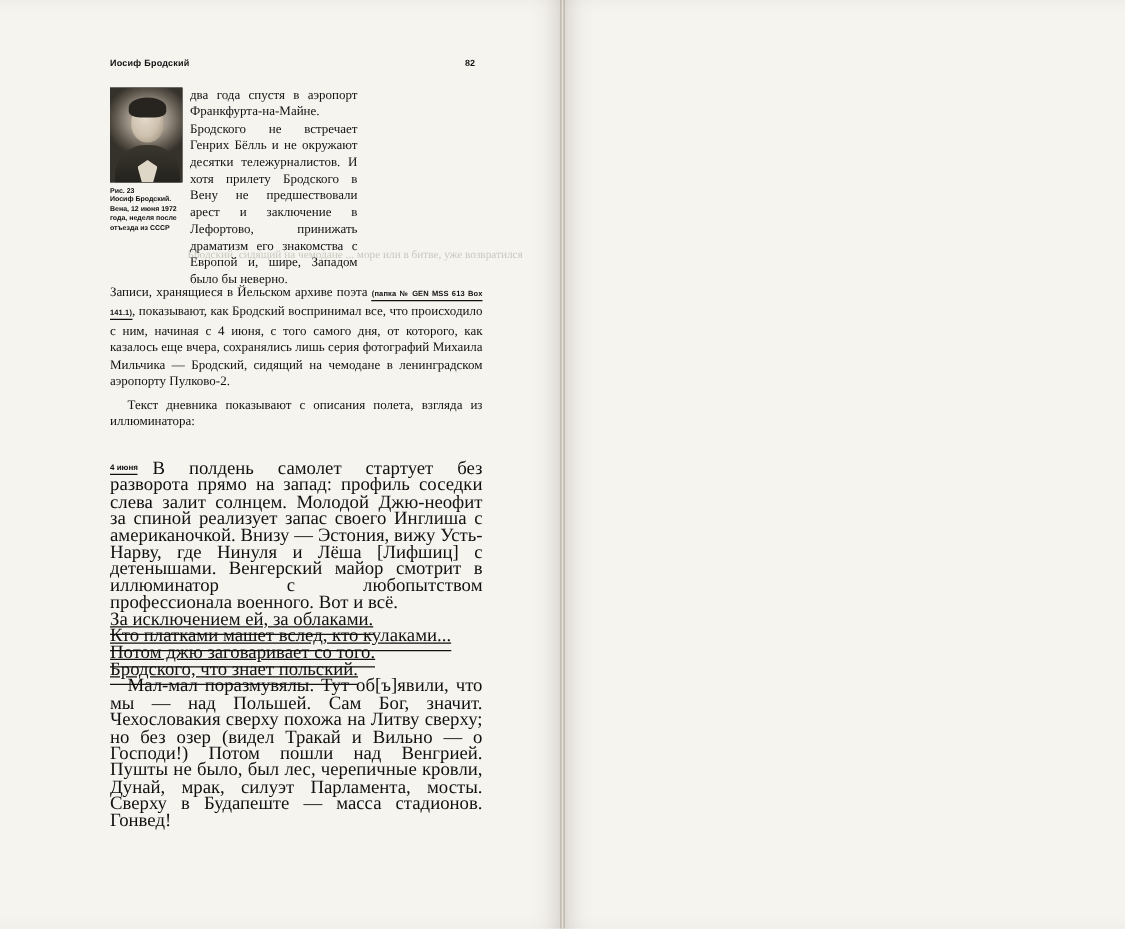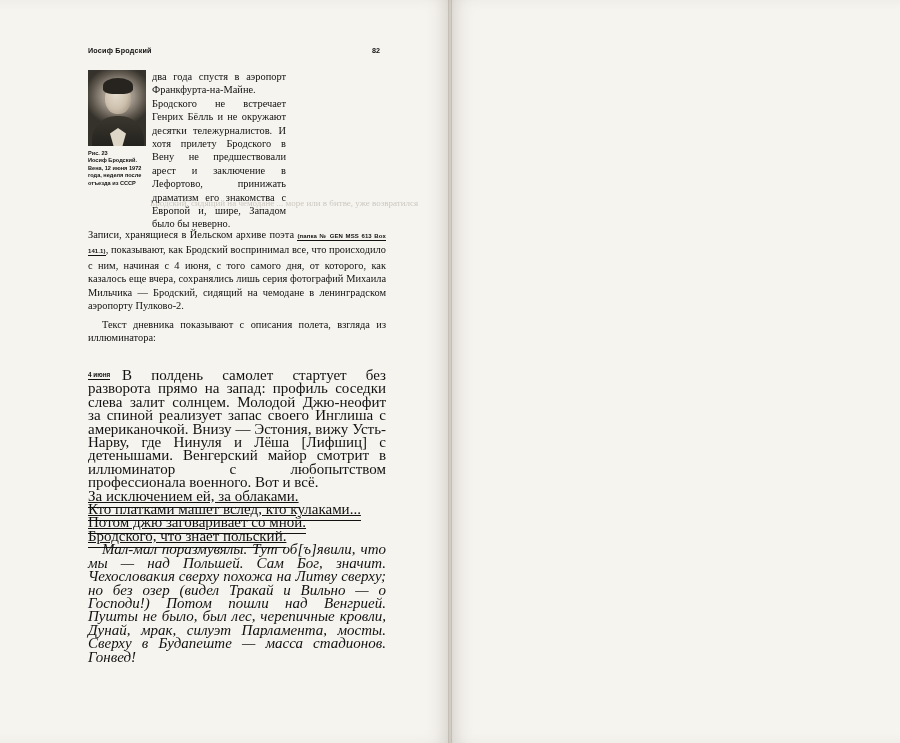--- a/index.html
+++ b/index.html
@@ -174,21 +174,21 @@
   .diary {
     position: absolute;
     left: 88px;
     top: 369px;
     width: 298px;
     font-size: 15px;
     line-height: 13.4px;
     text-align: justify;
   }
   .diary p { margin: 0; text-indent: 0; }
-  .diary p.ind { text-indent: 14px; font-style: italic; }
+  .diary p.ind { text-indent: 14px; }
   .diary .firstline { text-indent: 34px; }
   .u { border-bottom: 0.8px solid #111; padding-bottom: 3px; text-decoration: underline; }
 
   
   .showthrough {
     position: absolute;
     left: 150px;
     top: 198px;
     width: 620px;
     font-size: 9px;
@@ -239,21 +239,21 @@
     <div class="col left-bottom">
       <p>Текст дневника показывают с описания полета, взгляда из иллюминатора:</p>
     </div>
 
     <div class="date-marker">4 июня</div>
 
     <div class="diary">
       <p class="firstline">В полдень самолет стартует без разворота прямо на запад: профиль соседки слева залит солнцем. Молодой Джю-неофит за спиной реализует запас своего Инглиша с американочкой. Внизу — Эстония, вижу Усть-Нарву, где Нинуля и Лёша [Лифшиц] с детенышами. Венгерский майор смотрит в иллюминатор с любопыт­ством профессионала военного. Вот и всё.</p>
       <p class="noind"><span class="u">За исключением ей, за облаками.</span></p>
       <p class="noind"><span class="u">Кто платками машет вслед, кто кулаками...</span></p>
-      <p class="noind"><span class="u">Потом джю заговаривает со мной.</span></p>
+      <p class="noind"><span class="u">Потом джю заговаривает со того.</span></p>
       <p class="noind"><span class="u">Бродского, что знает польский.</span></p>
       <p class="ind">Мал-мал поразмувялы. Тут об[ъ]явили, что мы — над Польшей. Сам Бог, значит. Чехослова­кия сверху похожа на Литву сверху; но без озер (ви­дел Тракай и Вильно — о Господи!) Потом пошли над Венгрией. Пушты не было, был лес, черепичные кров­ли, Дунай, мрак, силуэт Парламента, мосты. Сверху в Будапеште — масса стадионов. Гонвед!</p>
     </div>
 
   </div>
 
   <div class="page page-right">
 
     
     

